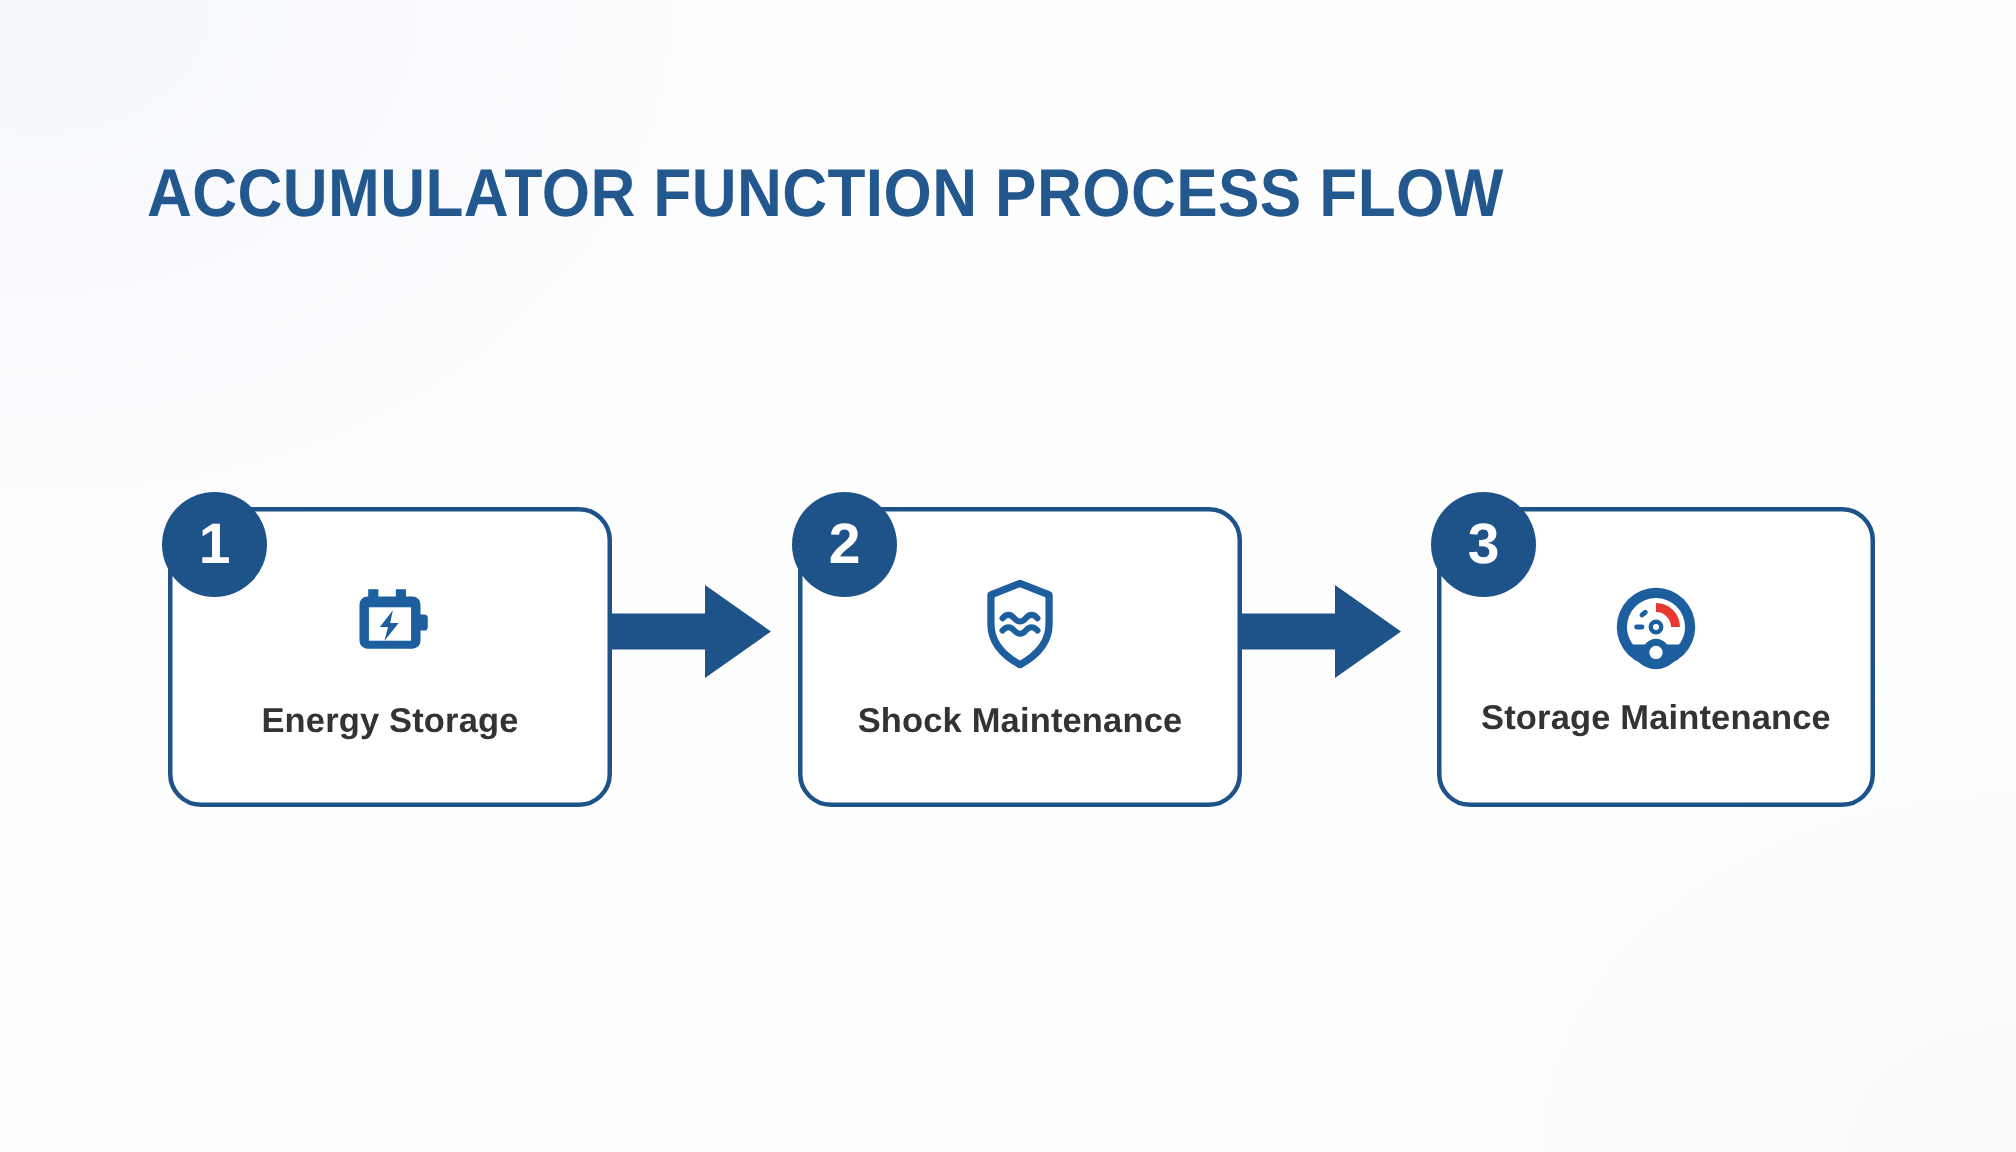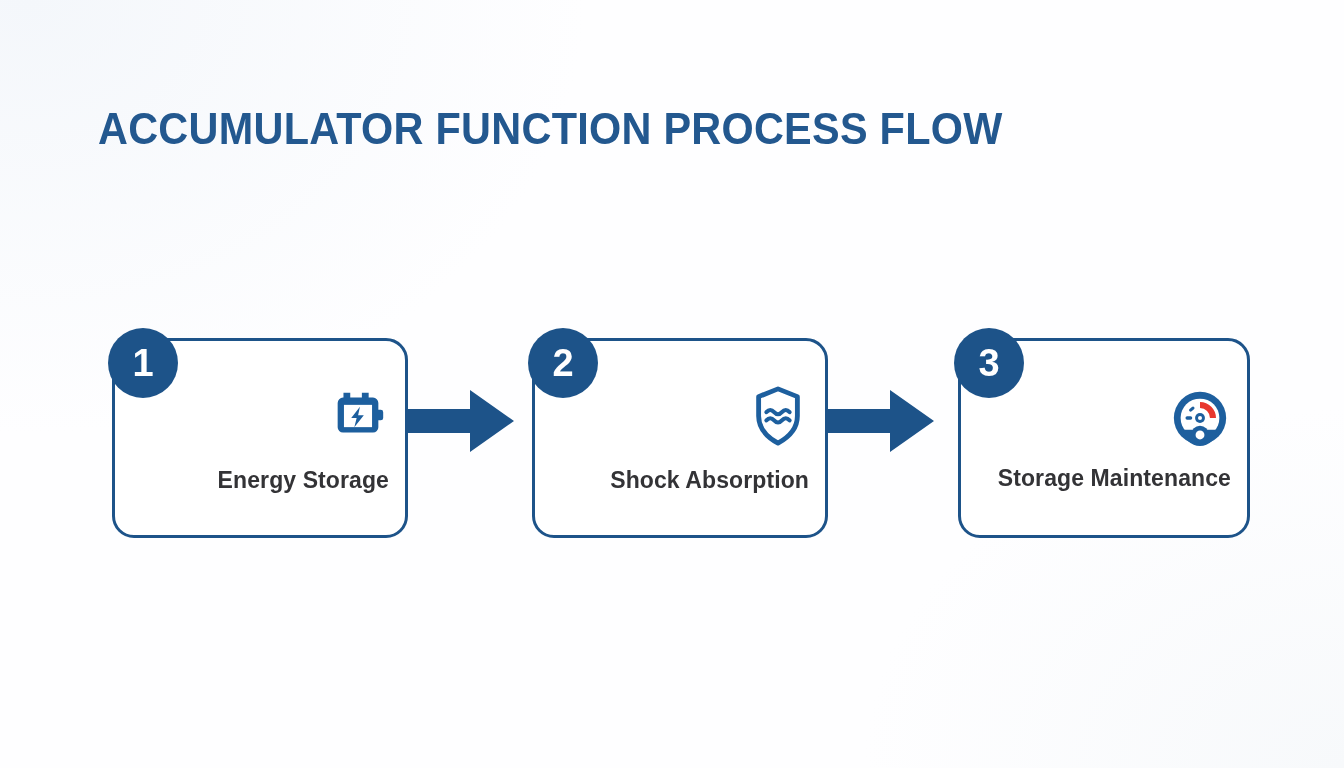--- a/index.html
+++ b/index.html
@@ -63,21 +63,21 @@
   .card-3 { left: 958px; width: 292px; }
 
   .card-inner {
     position: absolute;
     left: 0;
     right: 0;
     top: 0;
     bottom: 0;
     display: flex;
     flex-direction: column;
-    align-items: flex-end;
+    align-items: center;
     justify-content: center;
     padding: 14px 16px 10px 16px;
     box-sizing: border-box;
   }
 
   .card-icon {
     width: 62px;
     height: 62px;
     display: block;
     margin-bottom: 18px;
@@ -156,21 +156,21 @@
       </svg>
     </div>
 
     <div class="card card-2">
       <div class="card-inner">
         <svg class="card-icon" viewBox="0 0 64 64" aria-hidden="true">
           <path d="M32 4 L12 12 v20 c0 13 9 22 20 28 c11 -6 20 -15 20 -28 V12 Z" fill="none" stroke="#1d5f9e" stroke-width="5" stroke-linejoin="round"></path>
           <path d="M20 28 q4 -4.5 8 0 t8 0 t8 0" fill="none" stroke="#1d5f9e" stroke-width="4.2" stroke-linecap="round"></path>
           <path d="M20 36.5 q4 -4.5 8 0 t8 0 t8 0" fill="none" stroke="#1d5f9e" stroke-width="4.2" stroke-linecap="round"></path>
         </svg>
-        <div class="card-label">Shock Absorption</div>
+        <div class="card-label">Shock Maintenance</div>
       </div>
     </div>
     <div class="badge badge-2">2</div>
 
     <div class="arrow arrow-2">
       <svg viewBox="0 0 106 62" aria-hidden="true">
         <path d="M0 19 H62 V0 L106 31 L62 62 V43 H0 Z" fill="#1d5389"></path>
       </svg>
     </div>
 

